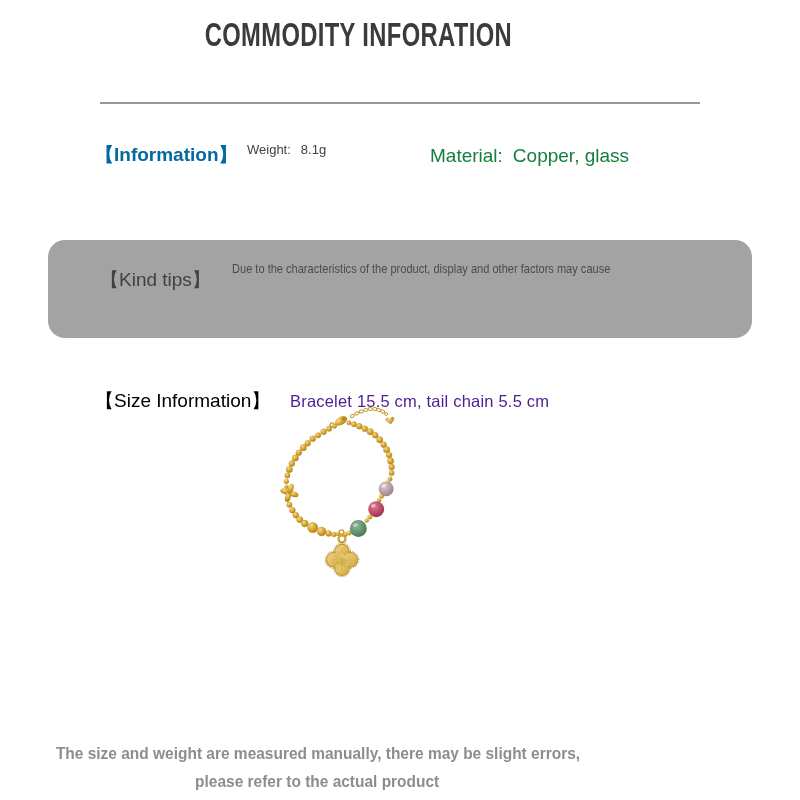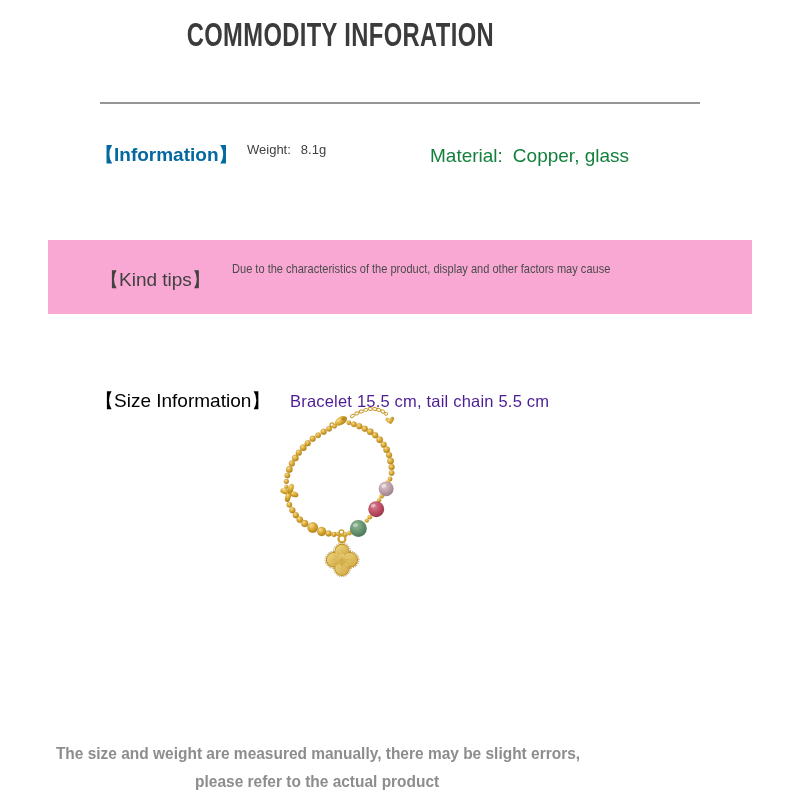--- a/index.html
+++ b/index.html
@@ -3,35 +3,35 @@
 <meta charset="utf-8">
 <style>
   html,body{margin:0;padding:0;}
   body{
     width:800px;height:800px;position:relative;overflow:hidden;
     background:#ffffff;color:#3e3e3e;
     font-family:"Liberation Sans","DejaVu Sans",sans-serif;
   }
   .abs{position:absolute;}
   
-  .title-wrap{top:16px;left:0;width:680px;text-align:center;}
+  .title-wrap{top:16px;left:0;width:680px;text-align:center;padding-left:18px;}
   .title-text{
     display:inline-block;font-size:33px;font-weight:700;color:#3b3b3b;
     transform:scaleX(0.72);transform-origin:center;white-space:nowrap;letter-spacing:.5px;
   }
   
   .divider{top:102px;left:100px;width:600px;height:2px;background:#969696;}
   
   .info-label{top:142px;left:95px;font-size:19px;color:#0369a1;font-weight:bold;}
   .weight{top:142px;left:247px;font-size:13px;color:#414141;}
   .weight .val{margin-left:10px;}
   .material{top:145px;left:430px;font-size:19px;color:#15803d;}
   .material .val{margin-left:10px;}
   
-  .tips-box{top:240px;left:48px;width:704px;height:74px;background:#f9a8d4;}
+  .tips-box{top:240px;left:48px;width:704px;height:98px;background:#a3a3a3;border-radius:17px;}
   .tips-label{position:absolute;top:27px;left:52px;font-size:19px;color:#414141;}
   .tips-text{position:absolute;top:14px;left:184px;font-size:13px;line-height:30px;color:#4b4b4b;}
   .squeeze{display:inline-block;transform:scaleX(0.85);transform-origin:left center;white-space:nowrap;}
   
   .size-label{top:388px;left:95px;font-size:19px;color:#000000;}
   .size-value{top:392px;left:290px;font-size:16.5px;color:#4c1d95;letter-spacing:.2px;}
   
   .footer{top:740px;left:0;width:635px;text-align:center;font-size:17px;line-height:28px;font-weight:600;color:#8d8d8d;}
   .squeeze-c{display:inline-block;transform:scaleX(0.91);transform-origin:center;white-space:nowrap;}
   

